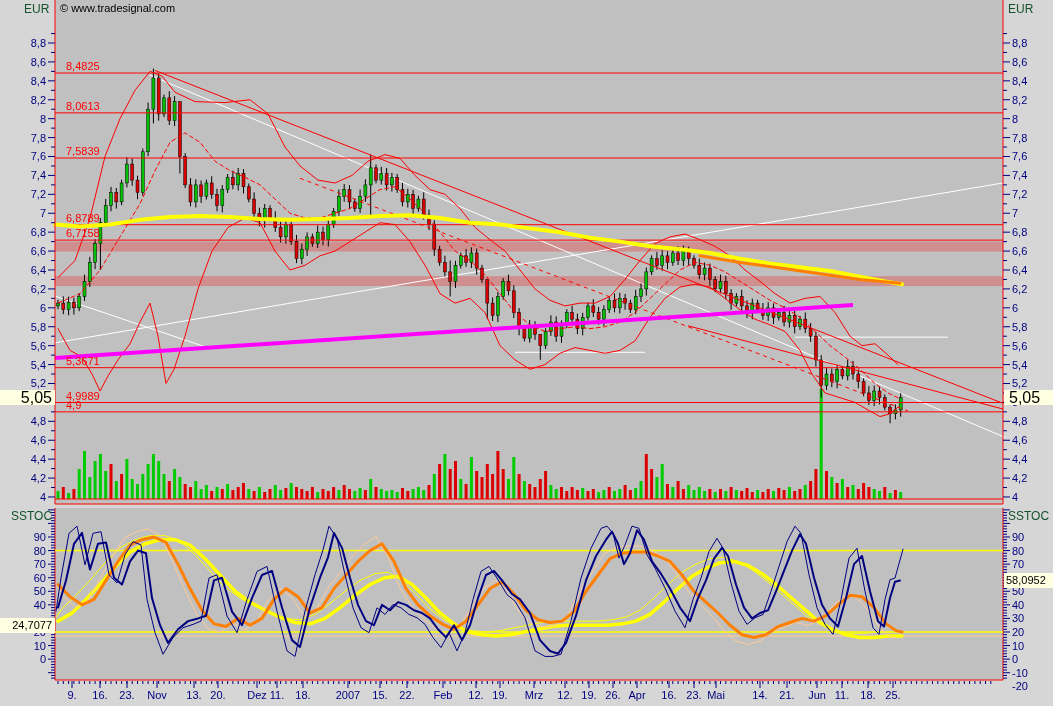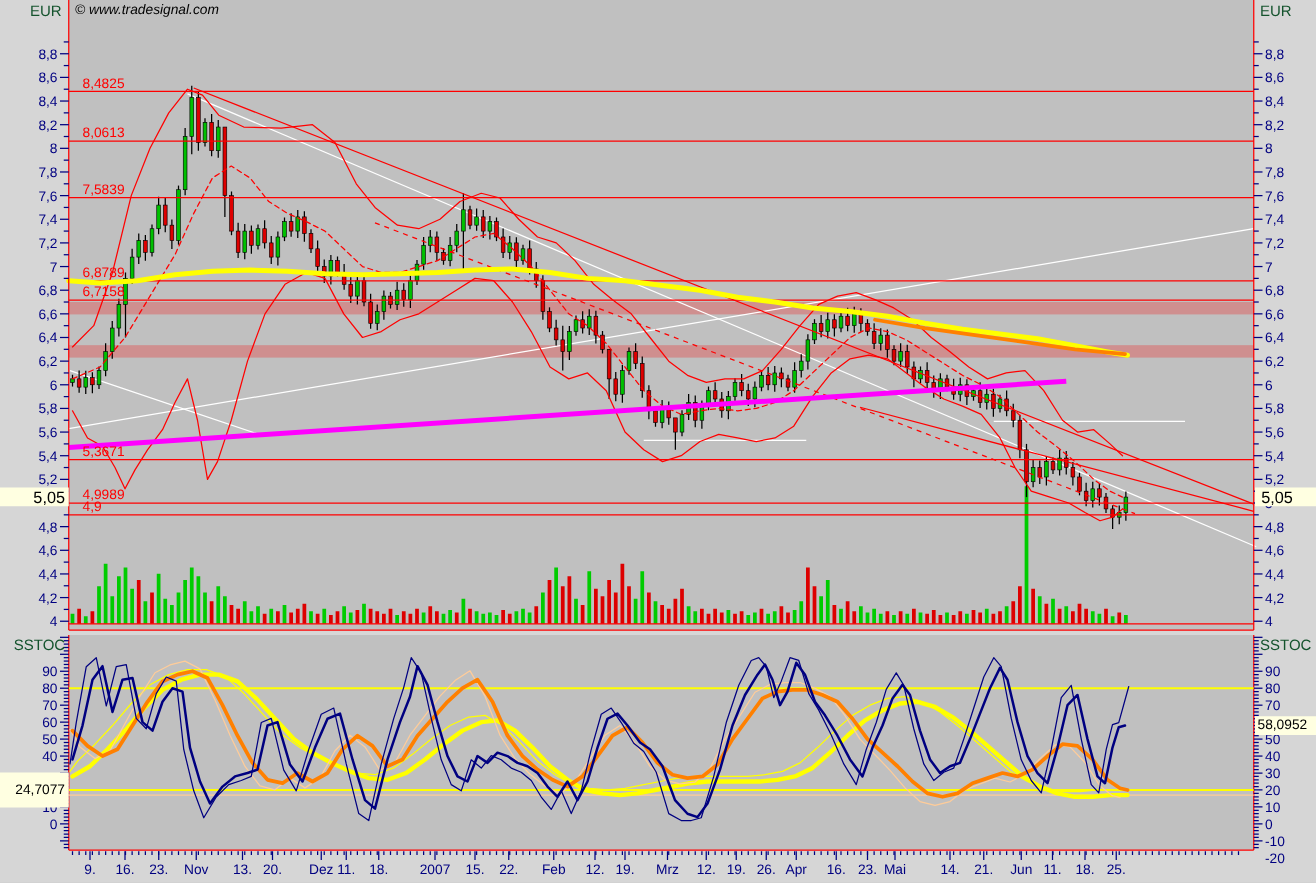--- a/index.html
+++ b/index.html
@@ -1,21 +1,21 @@
 <!DOCTYPE html>
 <html><head>
 <meta charset="utf-8">
 <style>
   html,body{margin:0;padding:0;background:#d6d6d6;}
   #screen{position:relative;width:1053px;height:706px;background:#d6d6d6;overflow:hidden;
           font-family:"Liberation Sans",sans-serif;}
   svg{position:absolute;left:0;top:0;}
   .lbl{position:absolute;white-space:nowrap;line-height:1;}
   .navy{color:#14532d;}
-  .marker{background:#ffffe1;color:#000000;font-size:13px;display:flex;align-items:center;}
+  .marker{background:#ffffe1;color:#000000;font-size:16px;display:flex;align-items:center;}
 </style>
 </head>
 <body>
 
 <div id="screen">
   <svg id="chart" width="1053" height="706">
       <rect x="0" y="0" width="1053" height="706" fill="#d6d6d6"></rect>
       <rect x="55" y="0" width="948" height="504" fill="#c0c0c0"></rect>
       <rect x="55" y="508" width="948" height="172" fill="#c0c0c0"></rect>
       <rect x="55" y="241.61800000000005" width="948" height="9.930900000000037" fill="#cf8f8f"></rect>
@@ -1078,22 +1078,22 @@
       <text x="842" y="699" fill="#000080" font-size="11" text-anchor="middle" font-family="Liberation Sans, sans-serif">11.</text>
       <line x1="868" y1="681" x2="868" y2="688" stroke="#000080" stroke-width="1"></line>
       <text x="868" y="699" fill="#000080" font-size="11" text-anchor="middle" font-family="Liberation Sans, sans-serif">18.</text>
       <line x1="893" y1="681" x2="893" y2="688" stroke="#000080" stroke-width="1"></line>
       <text x="893" y="699" fill="#000080" font-size="11" text-anchor="middle" font-family="Liberation Sans, sans-serif">25.</text>
       <rect x="55" y="0" width="948" height="504" fill="transparent"></rect>
       <rect x="55" y="508" width="948" height="172" fill="transparent"></rect>
     </svg>
 
   <div class="lbl navy" style="left:24px;top:3px;font-size:12px;">EUR</div>
-  <div class="lbl" style="left:60px;top:3px;font-size:11px;color:#000;font-style:italic;">© www.tradesignal.com</div>
+  <div class="lbl" style="left:60px;top:3px;font-size:11px;color:#000;">© www.tradesignal.com</div>
   <div class="lbl navy" style="left:1008px;top:3px;font-size:12px;">EUR</div>
   <div class="lbl navy" style="left:11px;top:510px;font-size:12px;">SSTOC</div>
   <div class="lbl navy" style="left:1008px;top:510px;font-size:12px;">SSTOC</div>
 
   <div class="lbl marker" style="left:0px;top:390px;width:52px;height:15px;justify-content:flex-end;padding-right:3px;">5,05</div>
   <div class="lbl marker" style="left:1004px;top:390px;width:49px;height:15px;padding-left:5px;">5,05</div>
-  <div class="lbl marker" style="left:0px;top:618px;width:52px;height:28px;justify-content:flex-end;padding-right:3px;font-size:11px;">24,7077</div>
+  <div class="lbl marker" style="left:0px;top:618px;width:52px;height:15px;justify-content:flex-end;padding-right:3px;font-size:11px;">24,7077</div>
   <div class="lbl marker" style="left:1004px;top:573px;width:49px;height:15px;padding-left:2px;font-size:11px;">58,0952</div>
 </div>
 
 </body></html>

